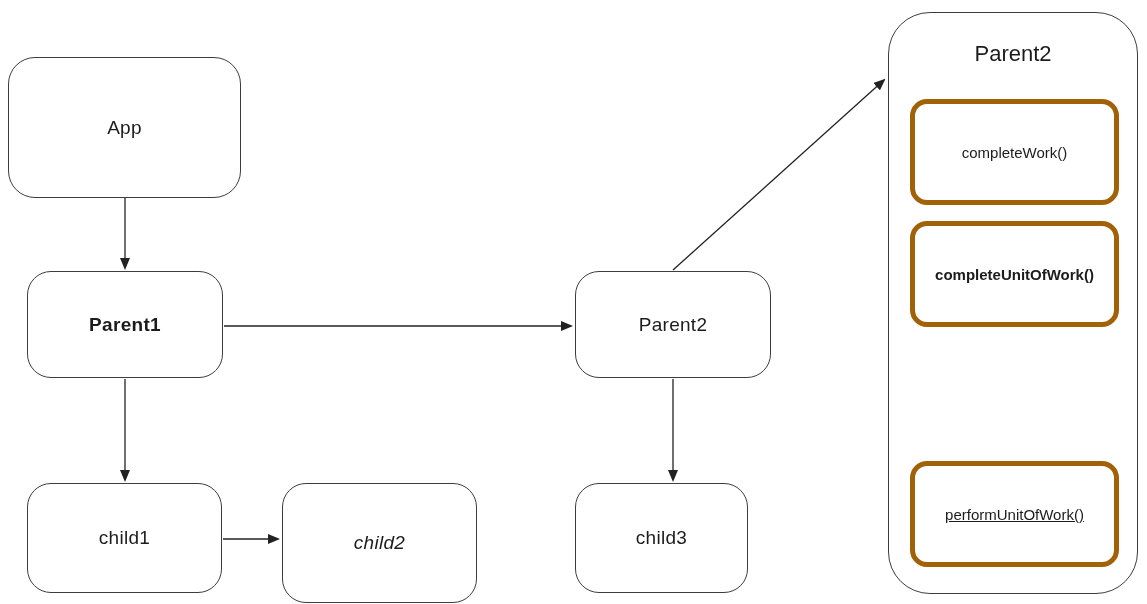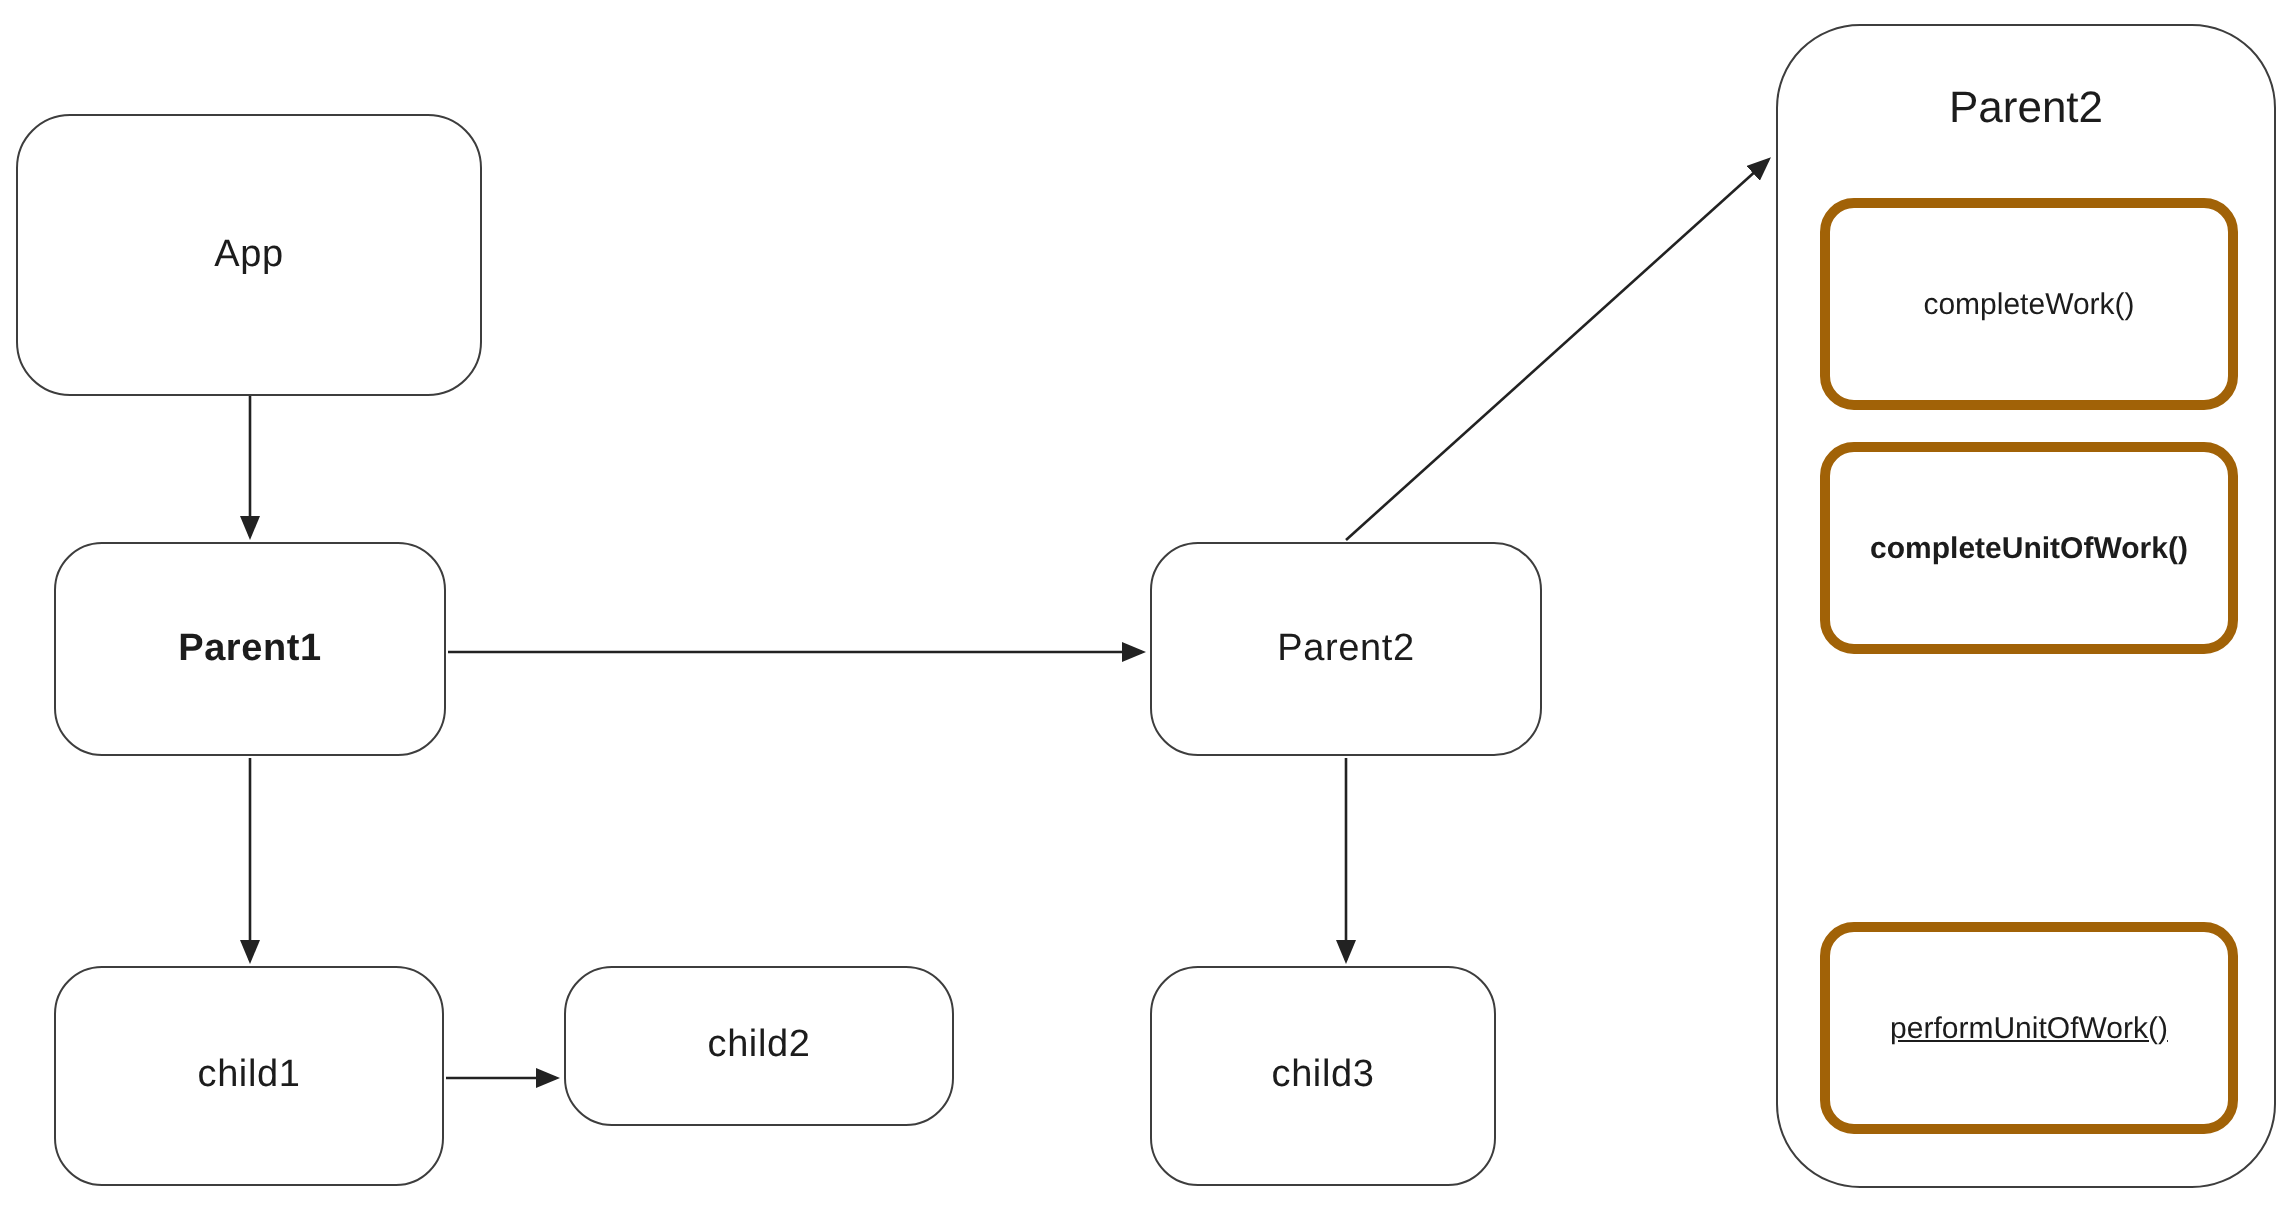--- a/index.html
+++ b/index.html
@@ -25,21 +25,21 @@
     justify-content: center;
     font-size: 19px;
     color: #1c1c1c;
     letter-spacing: 0.3px;
     box-sizing: border-box;
   }
   .node-app     { left: 8px;   top: 21px;  width: 233px; height: 141px; border-radius: 27px; margin-top: 36px; }
   .node-parent1 { left: 27px;  top: 271px; width: 196px; height: 107px; font-weight: bold; }
   .node-parent2 { left: 575px; top: 271px; width: 196px; height: 107px; }
   .node-child1  { left: 27px;  top: 483px; width: 195px; height: 110px; }
-  .node-child2  { left: 282px; top: 483px; width: 195px; height: 80px; }
+  .node-child2  { left: 282px; top: 483px; width: 195px; height: 120px; font-style: italic; }
   .node-child3  { left: 575px; top: 483px; width: 173px; height: 110px; }
 
   .detail-panel {
     position: absolute;
     left: 888px;
     top: 12px;
     width: 250px;
     height: 582px;
     background: #ffffff;
     border: 1px solid #3d3d3d;

